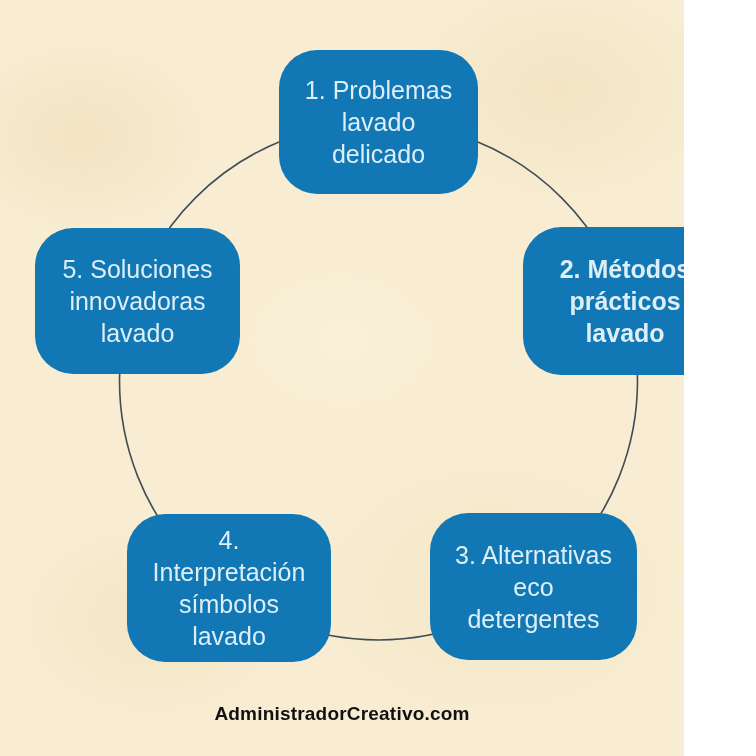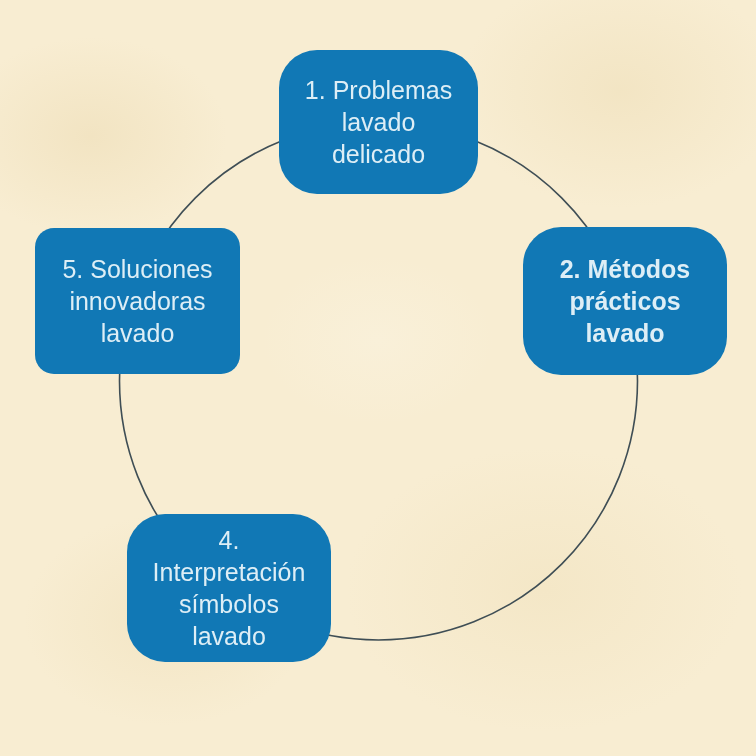--- a/index.html
+++ b/index.html
@@ -1,21 +1,21 @@
 <!DOCTYPE html>
 <html style="--bg: #f8edd2; --box: #1178b5; --boxText: #ddeef6; --title: #1d6fad; --line: #3f4e55; --footerText: #111111;"><head>
 <meta charset="utf-8">
 <style>
   html, body {
     margin: 0;
     padding: 0;
   }
   .canvas {
     position: relative;
-    width: 756px;
+    width: 684px;
     height: 756px;
     overflow: hidden;
     font-family: "Liberation Sans", "DejaVu Sans", sans-serif;
     background-color: var(--bg, #f8edd2);
     background-image:
       radial-gradient(ellipse 220px 160px at 12% 18%, rgba(233,214,170,.40), transparent 62%),
       radial-gradient(ellipse 260px 190px at 82% 12%, rgba(236,219,178,.45), transparent 62%),
       radial-gradient(ellipse 320px 230px at 72% 78%, rgba(238,222,182,.40), transparent 62%),
       radial-gradient(ellipse 230px 170px at 22% 82%, rgba(234,216,172,.35), transparent 62%),
       radial-gradient(ellipse 180px 130px at 50% 45%, rgba(250,243,224,.5), transparent 65%);
@@ -37,21 +37,21 @@
     font-size: 25px;
     line-height: 32px;
     white-space: pre-line;
     padding: 4px;
     box-sizing: border-box;
   }
   .n1 { left: 279px; top:  50px; width: 199px; height: 144px; }
   .n2 { left: 523px; top: 227px; width: 204px; height: 148px; font-weight: bold; }
   .n3 { left: 430px; top: 513px; width: 207px; height: 147px; }
   .n4 { left: 127px; top: 514px; width: 204px; height: 148px; }
-  .n5 { left:  35px; top: 228px; width: 205px; height: 146px; border-radius: 19px; }
+  .n5 { left:  35px; top: 228px; width: 205px; height: 146px; }
   .center-title {
     position: absolute;
     left: 263px;
     top: 284px;
     width: 240px;
     text-align: center;
     color: var(--title, #1d6fad);
     font-size: 27px;
     line-height: 35px;
     white-space: pre-line;
@@ -78,25 +78,29 @@
   </svg>
 
   <div class="node n1">1. Problemas
 lavado
 delicado</div>
 
   <div class="node n2">2. Métodos
 prácticos
 lavado</div>
 
+  <div class="node n3">3. Alternativas
+eco
+detergentes</div>
 
   <div class="node n4">4.
 Interpretación
 símbolos
 lavado</div>
 
   <div class="node n5">5. Soluciones
 innovadoras
 lavado</div>
 
 
+  <div class="footer">AdministradorCreativo.com</div>
 
 </div>
 
 </body></html>

